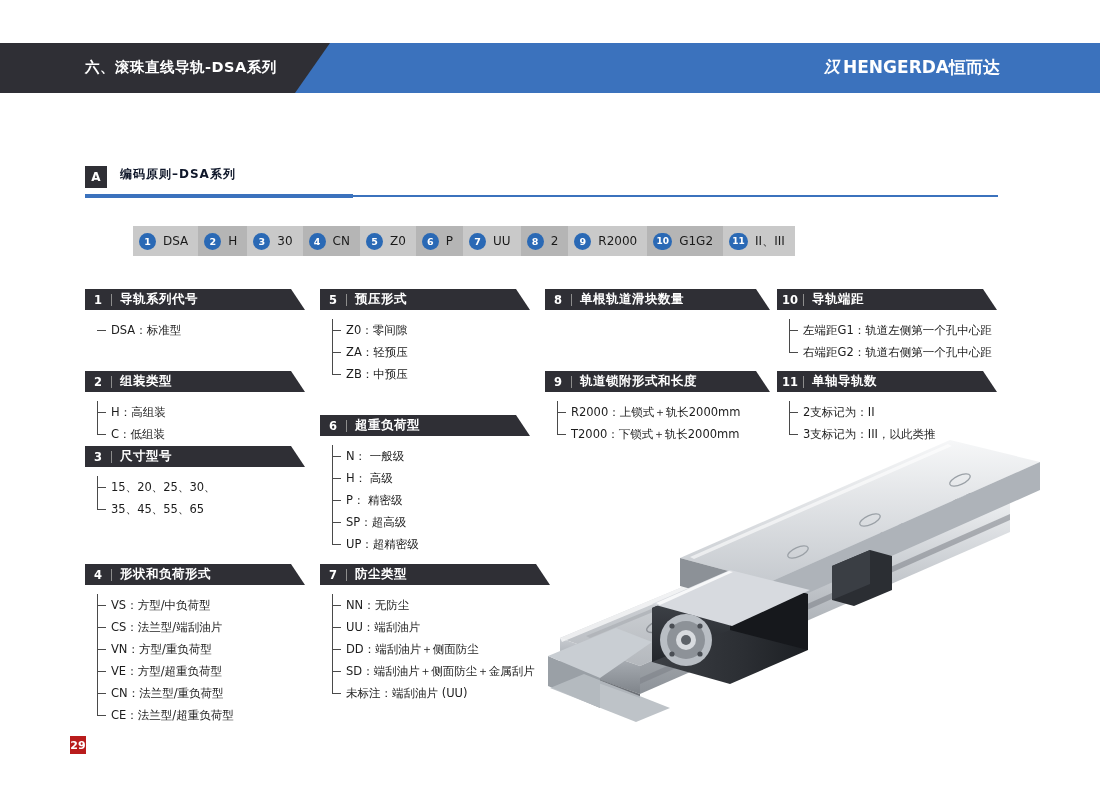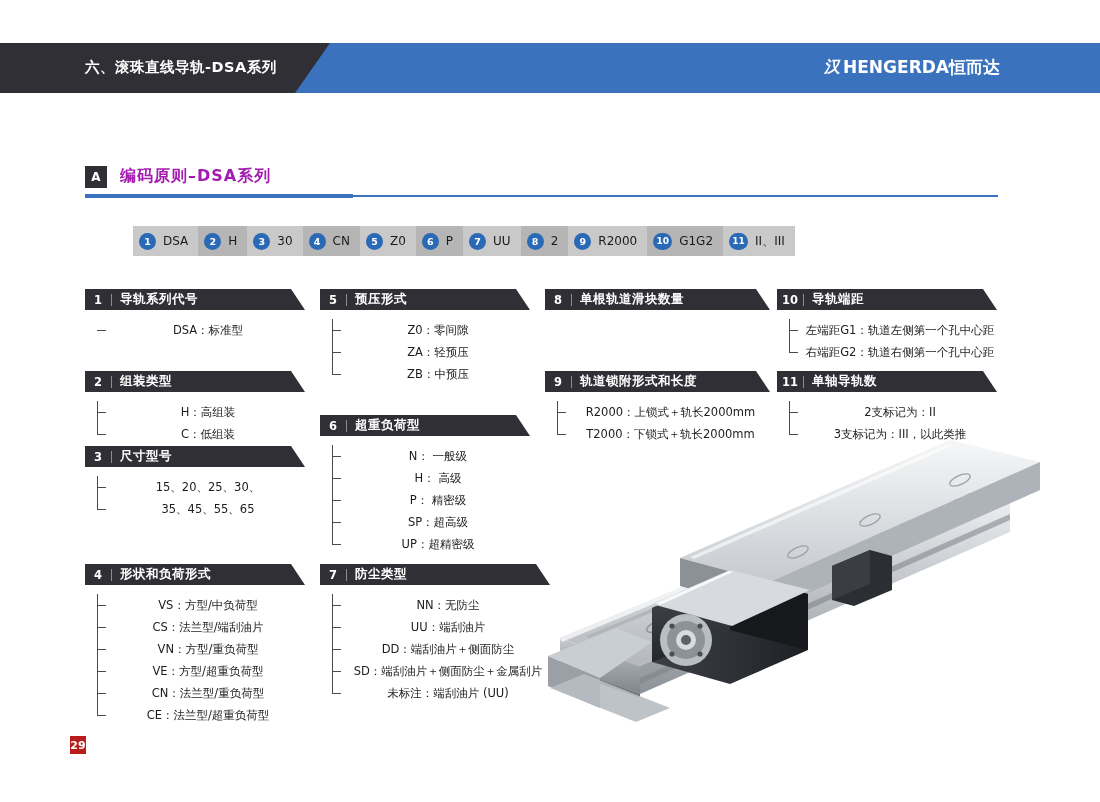--- a/index.html
+++ b/index.html
@@ -42,21 +42,21 @@
   }
 
   
   .sec-badge {
     position:absolute; left:85px; top:166px; width:22px; height:22px;
     background:#2f2f35; color:#fff; font-size:12px; font-weight:bold;
     display:flex; align-items:center; justify-content:center;
   }
   .sec-title {
     position:absolute; left:120px; top:166px;
-    font-size:16px; font-weight:bold; color:#a21caf; letter-spacing:1px;
+    font-size:12px; font-weight:bold; color:#0f172a; letter-spacing:1px;
   }
   .sec-rule-dark {
     position:absolute; left:85px; top:194px; width:268px; height:4px; background:#3b72bd;
   }
   .sec-rule-light {
     position:absolute; left:353px; top:195px; width:645px; height:2px; background:#3b72bd;
   }
 
   
   .codebar {
@@ -94,21 +94,20 @@
     width:1px; height:12px; background:#8d8d8d; margin-right:8px;
   }
   .grp-head .gh-label { letter-spacing:0.5px; }
   .grp-items {
     margin-top:9px; position:relative; padding-left:12px;
   }
   .gi {
     position:relative; font-size:11.5px; color:#1c1c1c;
     height:22px; line-height:22px; white-space:nowrap;
     padding-left:14px;
-    text-align:center;
   }
   .gi::before {
     content:""; position:absolute; left:0; top:11px; width:9px; height:1px; background:#4a4a4a;
   }
   .gi::after {
     content:""; position:absolute; left:0; top:-11px; width:1px; height:22px; background:#4a4a4a;
   }
   .gi.first::after { top:0px; height:11px; }
   .gi.only::after { display:none; }
 

